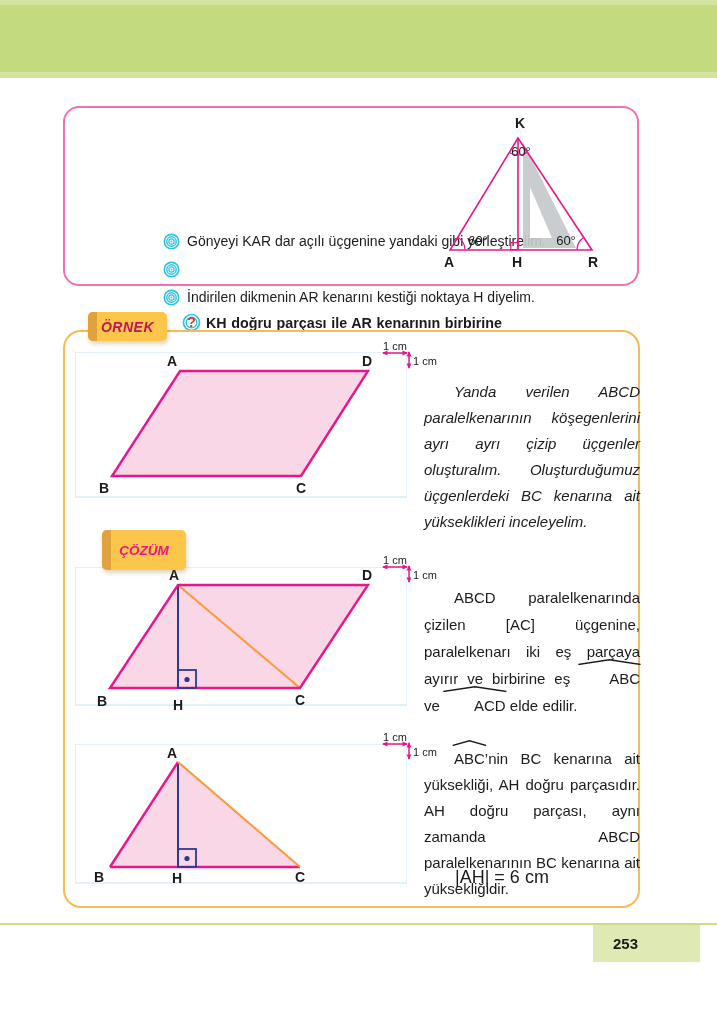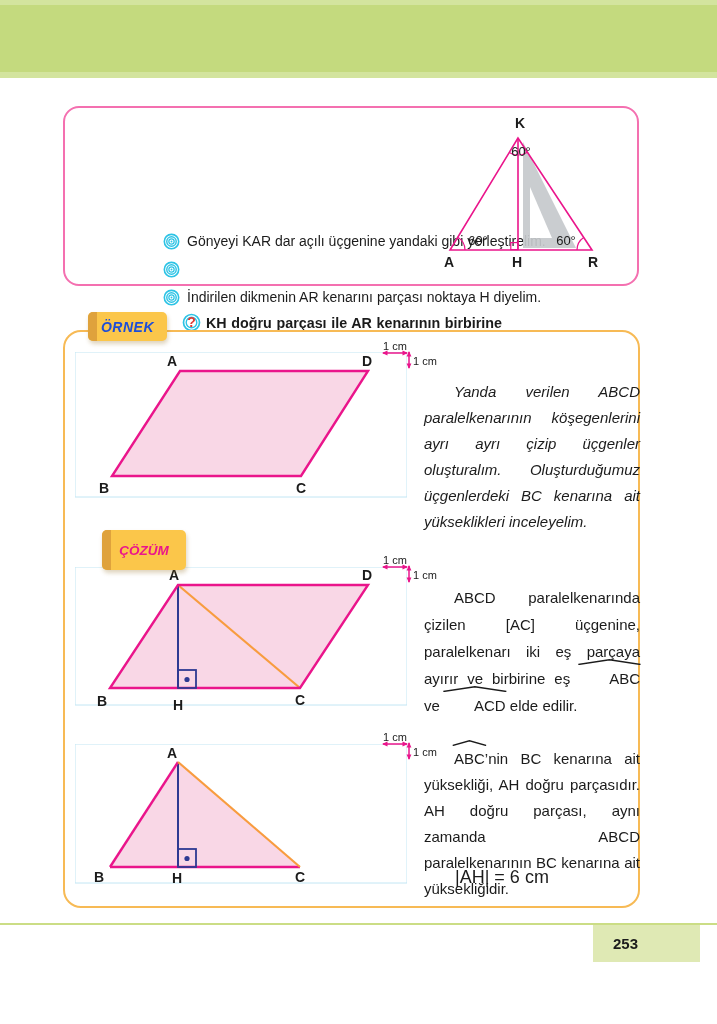--- a/index.html
+++ b/index.html
@@ -34,21 +34,21 @@
 
   
   .ornek-box{position:absolute;left:63px;top:330px;width:577px;height:578px;
     border:2px solid var(--box-border-yellow);border-radius:18px;background:#fff;}
   .tab{position:absolute;z-index:3;background:var(--tab-yellow);border-radius:5px;
     box-shadow:1px 3px 4px rgba(140,100,20,.28);
     display:flex;align-items:center;justify-content:center;
     font-weight:bold;font-style:italic;}
   .tab::before{content:"";position:absolute;left:0;top:0;bottom:0;width:9px;
     background:var(--tab-fold);border-radius:5px 0 0 5px;}
-  .tab-ornek{left:88px;top:312px;width:79px;height:29px;font-size:14px;letter-spacing:.5px;color:#1d4ed8;}
+  .tab-ornek{left:88px;top:312px;width:79px;height:29px;font-size:14px;letter-spacing:.5px;color:#be185d;}
   .tab-cozum{left:102px;top:530px;width:84px;height:40px;font-size:13.5px;color:var(--magenta);}
 
   .panel{position:absolute;}
   .panel-1{left:75px;top:352px;}
   .panel-2{left:75px;top:567px;}
   .panel-3{left:75px;top:744px;}
   .marker{position:absolute;}
   .marker-1{left:381px;top:340px;}
   .marker-2{left:381px;top:554px;}
   .marker-3{left:381px;top:731px;}
@@ -112,21 +112,21 @@
           <circle cx="9" cy="9" r="1" fill="var(--bullet-cyan)"></circle>
         </svg>
       </div>
       <div class="bullet-row">
         <svg class="bullet-ic" viewBox="0 0 18 18">
           <circle class="s-cyan" cx="9" cy="9" r="7.6" stroke-width="1.7"></circle>
           <circle class="s-cyan" cx="9" cy="9" r="5" stroke-width="1.5"></circle>
           <circle class="s-cyan" cx="9" cy="9" r="2.8" stroke-width="1.3"></circle>
           <circle cx="9" cy="9" r="1" fill="var(--bullet-cyan)"></circle>
         </svg>
-        <span>İndirilen dikmenin AR kenarını parçası noktaya H diyelim.</span>
+        <span>İndirilen dikmenin AR kenarını kestiği noktaya H diyelim.</span>
       </div>
     </div>
 
     <p class="question"><span class="q-icon"><svg viewBox="0 0 19 19" width="19" height="19">
         <circle class="s-cyan" cx="9.5" cy="9.5" r="8" stroke-width="1.7"></circle>
         <circle class="s-cyan" cx="9.5" cy="9.5" r="5.3" stroke-width="1.4"></circle>
         <text class="qmark" x="9.5" y="14">?</text>
       </svg></span><span>KH doğru parçası ile AR kenarının birbirine göre durumu sembolle nasıl gösterilir? Fikrinizi arkadaşlarınızla paylaşınız.</span></p>
   </div>
 

